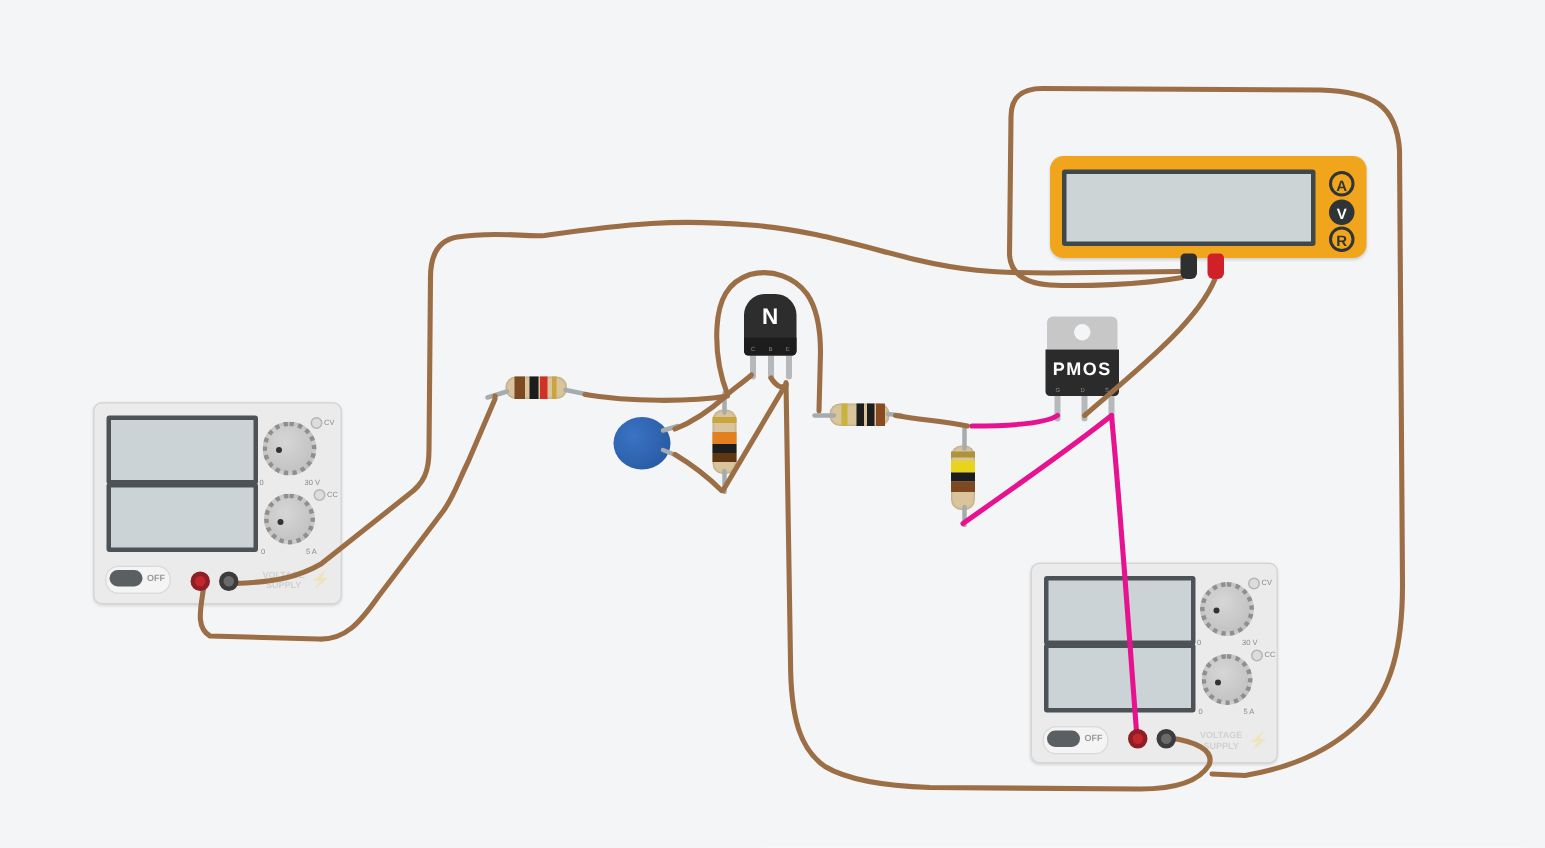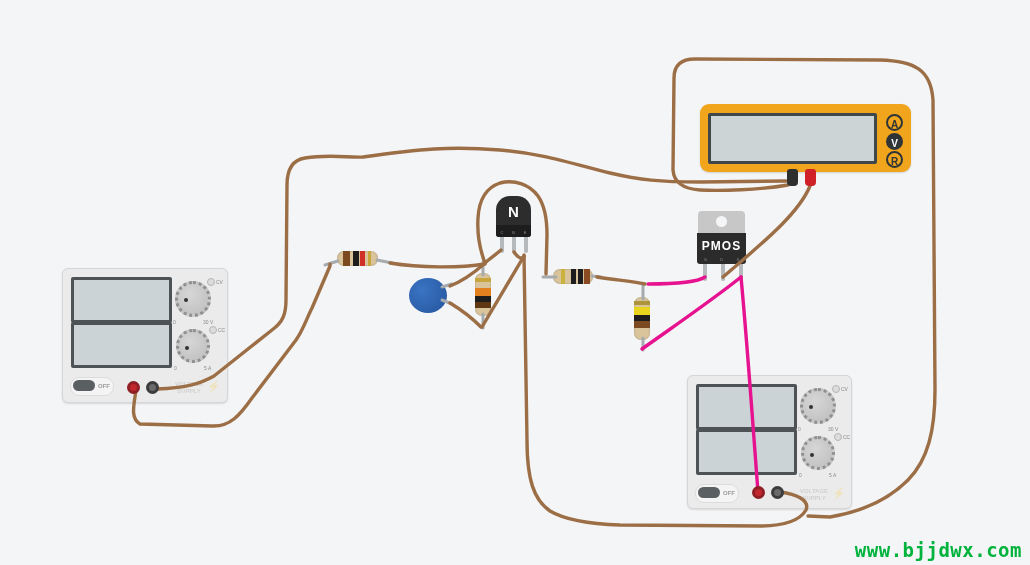--- a/index.html
+++ b/index.html
@@ -234,14 +234,13 @@
 
   <div class="resistor" style="left:634px;top:297px;width:16px;height:43px;">
     <div class="band-v" style="top: 4px; height: 4px; background: rgb(173, 147, 57);"></div>
     <div class="band-v" style="top: 10px; height: 8px; background: rgb(233, 212, 29);"></div>
     <div class="band-v" style="top: 18px; height: 6px; background: rgb(29, 29, 29);"></div>
     <div class="band-v" style="top: 24px; height: 7px; background: rgb(124, 74, 33);"></div>
   </div>
 
   <div class="cap"></div>
 
-  <div class="watermark" style="color: rgb(0, 179, 60);">www.bjjdwx.com</div>
 </div>
 
 </body></html>

